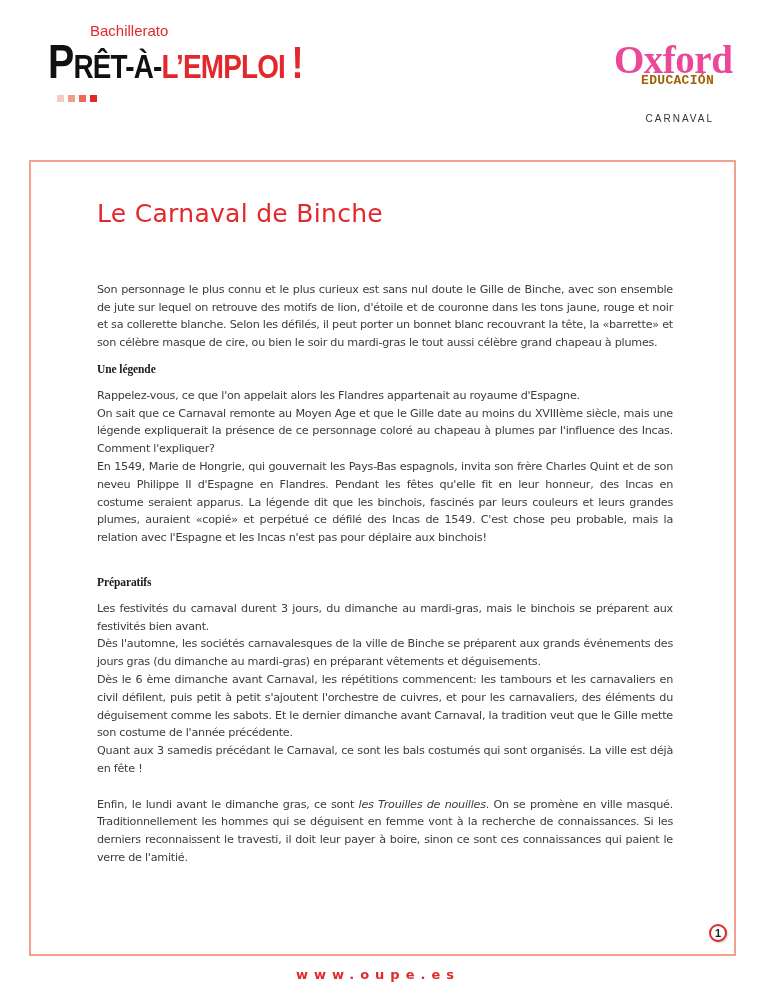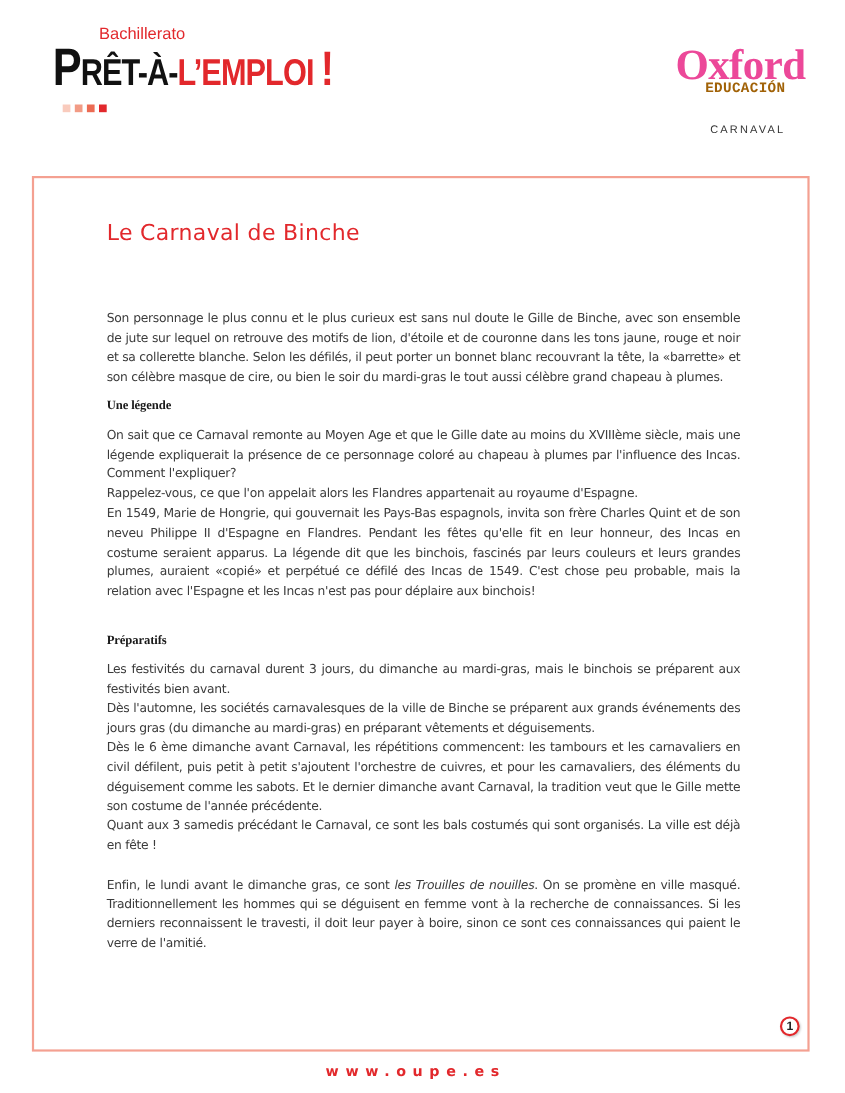--- a/index.html
+++ b/index.html
@@ -15,21 +15,21 @@
     .squares { position: absolute; left: 9px; top: 73px; display: flex; gap: 4px; }
     .squares span { width: 7px; height: 7px; display: block; }
 
     .publisher { position: absolute; left: 614px; top: 47px; text-align: right; width: 100px; }
     .oxford { font-family: "Liberation Serif", serif; font-weight: bold; font-size: 39px; color: #ec4899; line-height: 26px; letter-spacing: -0.5px; }
     .educacion { font-family: Liberation Mono, monospace; font-weight: bold; font-size: 13px; color: #a16207; letter-spacing: 0.3px; line-height: 16px; }
     .section-label { position: absolute; right: 54px; top: 113px; font-family: Liberation Sans, sans-serif; font-size: 10px; letter-spacing: 2px; color: #333; }
 
     .frame { position: absolute; left: 29px; top: 160px; width: 707px; height: 796px; border: 2px solid #f4a091; box-sizing: border-box; }
 
-    .title { position: absolute; left: 97px; top: 199px; font-family: "DejaVu Sans", sans-serif; font-size: 20px; color: #e2282c; letter-spacing: 0.3px; }
+    .title { position: absolute; left: 97px; top: 199px; font-family: "DejaVu Sans", sans-serif; font-size: 25px; color: #e2282c; letter-spacing: 0.3px; }
 
     .content { position: absolute; left: 97px; top: 263px; width: 576px; font-family: "DejaVu Sans", sans-serif; font-size: 11.2px; line-height: 17.8px; color: #3c3c3c; text-align: justify; letter-spacing: -0.25px; }
     .content p { margin: 0; }
     .content .gap { margin-top: 17.8px; }
     .content h2 { margin: 9px 0 8px 0; font-size: 11.5px; font-weight: bold; color: #1a1a1a; letter-spacing: -0.1px; font-family: Liberation Serif, serif; }
     .content em { font-style: italic; }
 
     .page-number { position: absolute; left: 709px; top: 924px; width: 18px; height: 18px; border: 2px solid #e2282c; border-radius: 50%; box-sizing: border-box; font-family: "Liberation Sans", sans-serif; font-weight: bold; font-size: 11px; color: #222; display: flex; align-items: center; justify-content: center; background: #fff; box-shadow: 1px 1px 2px rgba(0,0,0,0.2); }
 
     .footer-url { position: absolute; left: 0; width: 756px; top: 967px; text-align: center; font-family: "DejaVu Sans", sans-serif; font-weight: bold; font-size: 13px; letter-spacing: 6px; color: #e2282c; }
@@ -58,22 +58,22 @@
 <div class="section-label">CARNAVAL</div>
 
 <div class="frame"></div>
 
 <h1 class="title" style="margin:0;font-weight:normal;">Le Carnaval de Binche</h1>
 
 <div class="content">
   <p class="gap">Son personnage le plus connu et le plus curieux est sans nul doute le Gille de Binche, avec son ensemble de jute sur lequel on retrouve des motifs de lion, d'étoile et de couronne dans les tons jaune, rouge et noir et sa collerette blanche. Selon les défilés, il peut porter un bonnet blanc recouvrant la tête, la «barrette» et son célèbre masque de cire, ou bien le soir du mardi-gras le tout aussi célèbre grand chapeau à plumes.</p>
 
   <h2>Une légende</h2>
+  <p>Rappelez-vous, ce que l'on appelait alors les Flandres appartenait au royaume d'Espagne.</p>
   <p>On sait que ce Carnaval remonte au Moyen Age et que le Gille date au moins du XVIIIème siècle, mais une légende expliquerait la présence de ce personnage coloré au chapeau à plumes par l'influence des Incas. Comment l'expliquer?</p>
-  <p>Rappelez-vous, ce que l'on appelait alors les Flandres appartenait au royaume d'Espagne.</p>
   <p>En 1549, Marie de Hongrie, qui gouvernait les Pays-Bas espagnols, invita son frère Charles Quint et de son neveu Philippe II d'Espagne en Flandres. Pendant les fêtes qu'elle fit en leur honneur, des Incas en costume seraient apparus. La légende dit que les binchois, fascinés par leurs couleurs et leurs grandes plumes, auraient «copié» et perpétué ce défilé des Incas de 1549. C'est chose peu probable, mais la relation avec l'Espagne et les Incas n'est pas pour déplaire aux binchois!</p>
 
   <h2 style="margin-top:27px;">Préparatifs</h2>
   <p>Les festivités du carnaval durent 3 jours, du dimanche au mardi-gras, mais le binchois se préparent aux festivités bien avant.</p>
   <p>Dès l'automne, les sociétés carnavalesques de la ville de Binche se préparent aux grands événements des jours gras (du dimanche au mardi-gras) en préparant vêtements et déguisements.</p>
   <p>Dès le 6 ème dimanche avant Carnaval, les répétitions commencent: les tambours et les carnavaliers en civil défilent, puis petit à petit s'ajoutent l'orchestre de cuivres, et pour les carnavaliers, des éléments du déguisement comme les sabots. Et le dernier dimanche avant Carnaval, la tradition veut que le Gille mette son costume de l'année précédente.</p>
   <p>Quant aux 3 samedis précédant le Carnaval, ce sont les bals costumés qui sont organisés. La ville est déjà en fête !</p>
 
   <p class="gap"><span>Enfin, le lundi avant le dimanche gras, ce sont </span><em>les Trouilles de nouilles</em><span>. On se promène en ville masqué. Traditionnellement les hommes qui se déguisent en femme vont à la recherche de connaissances. Si les derniers reconnaissent le travesti, il doit leur payer à boire, sinon ce sont ces connaissances qui paient le verre de l'amitié.</span></p>
 </div>

